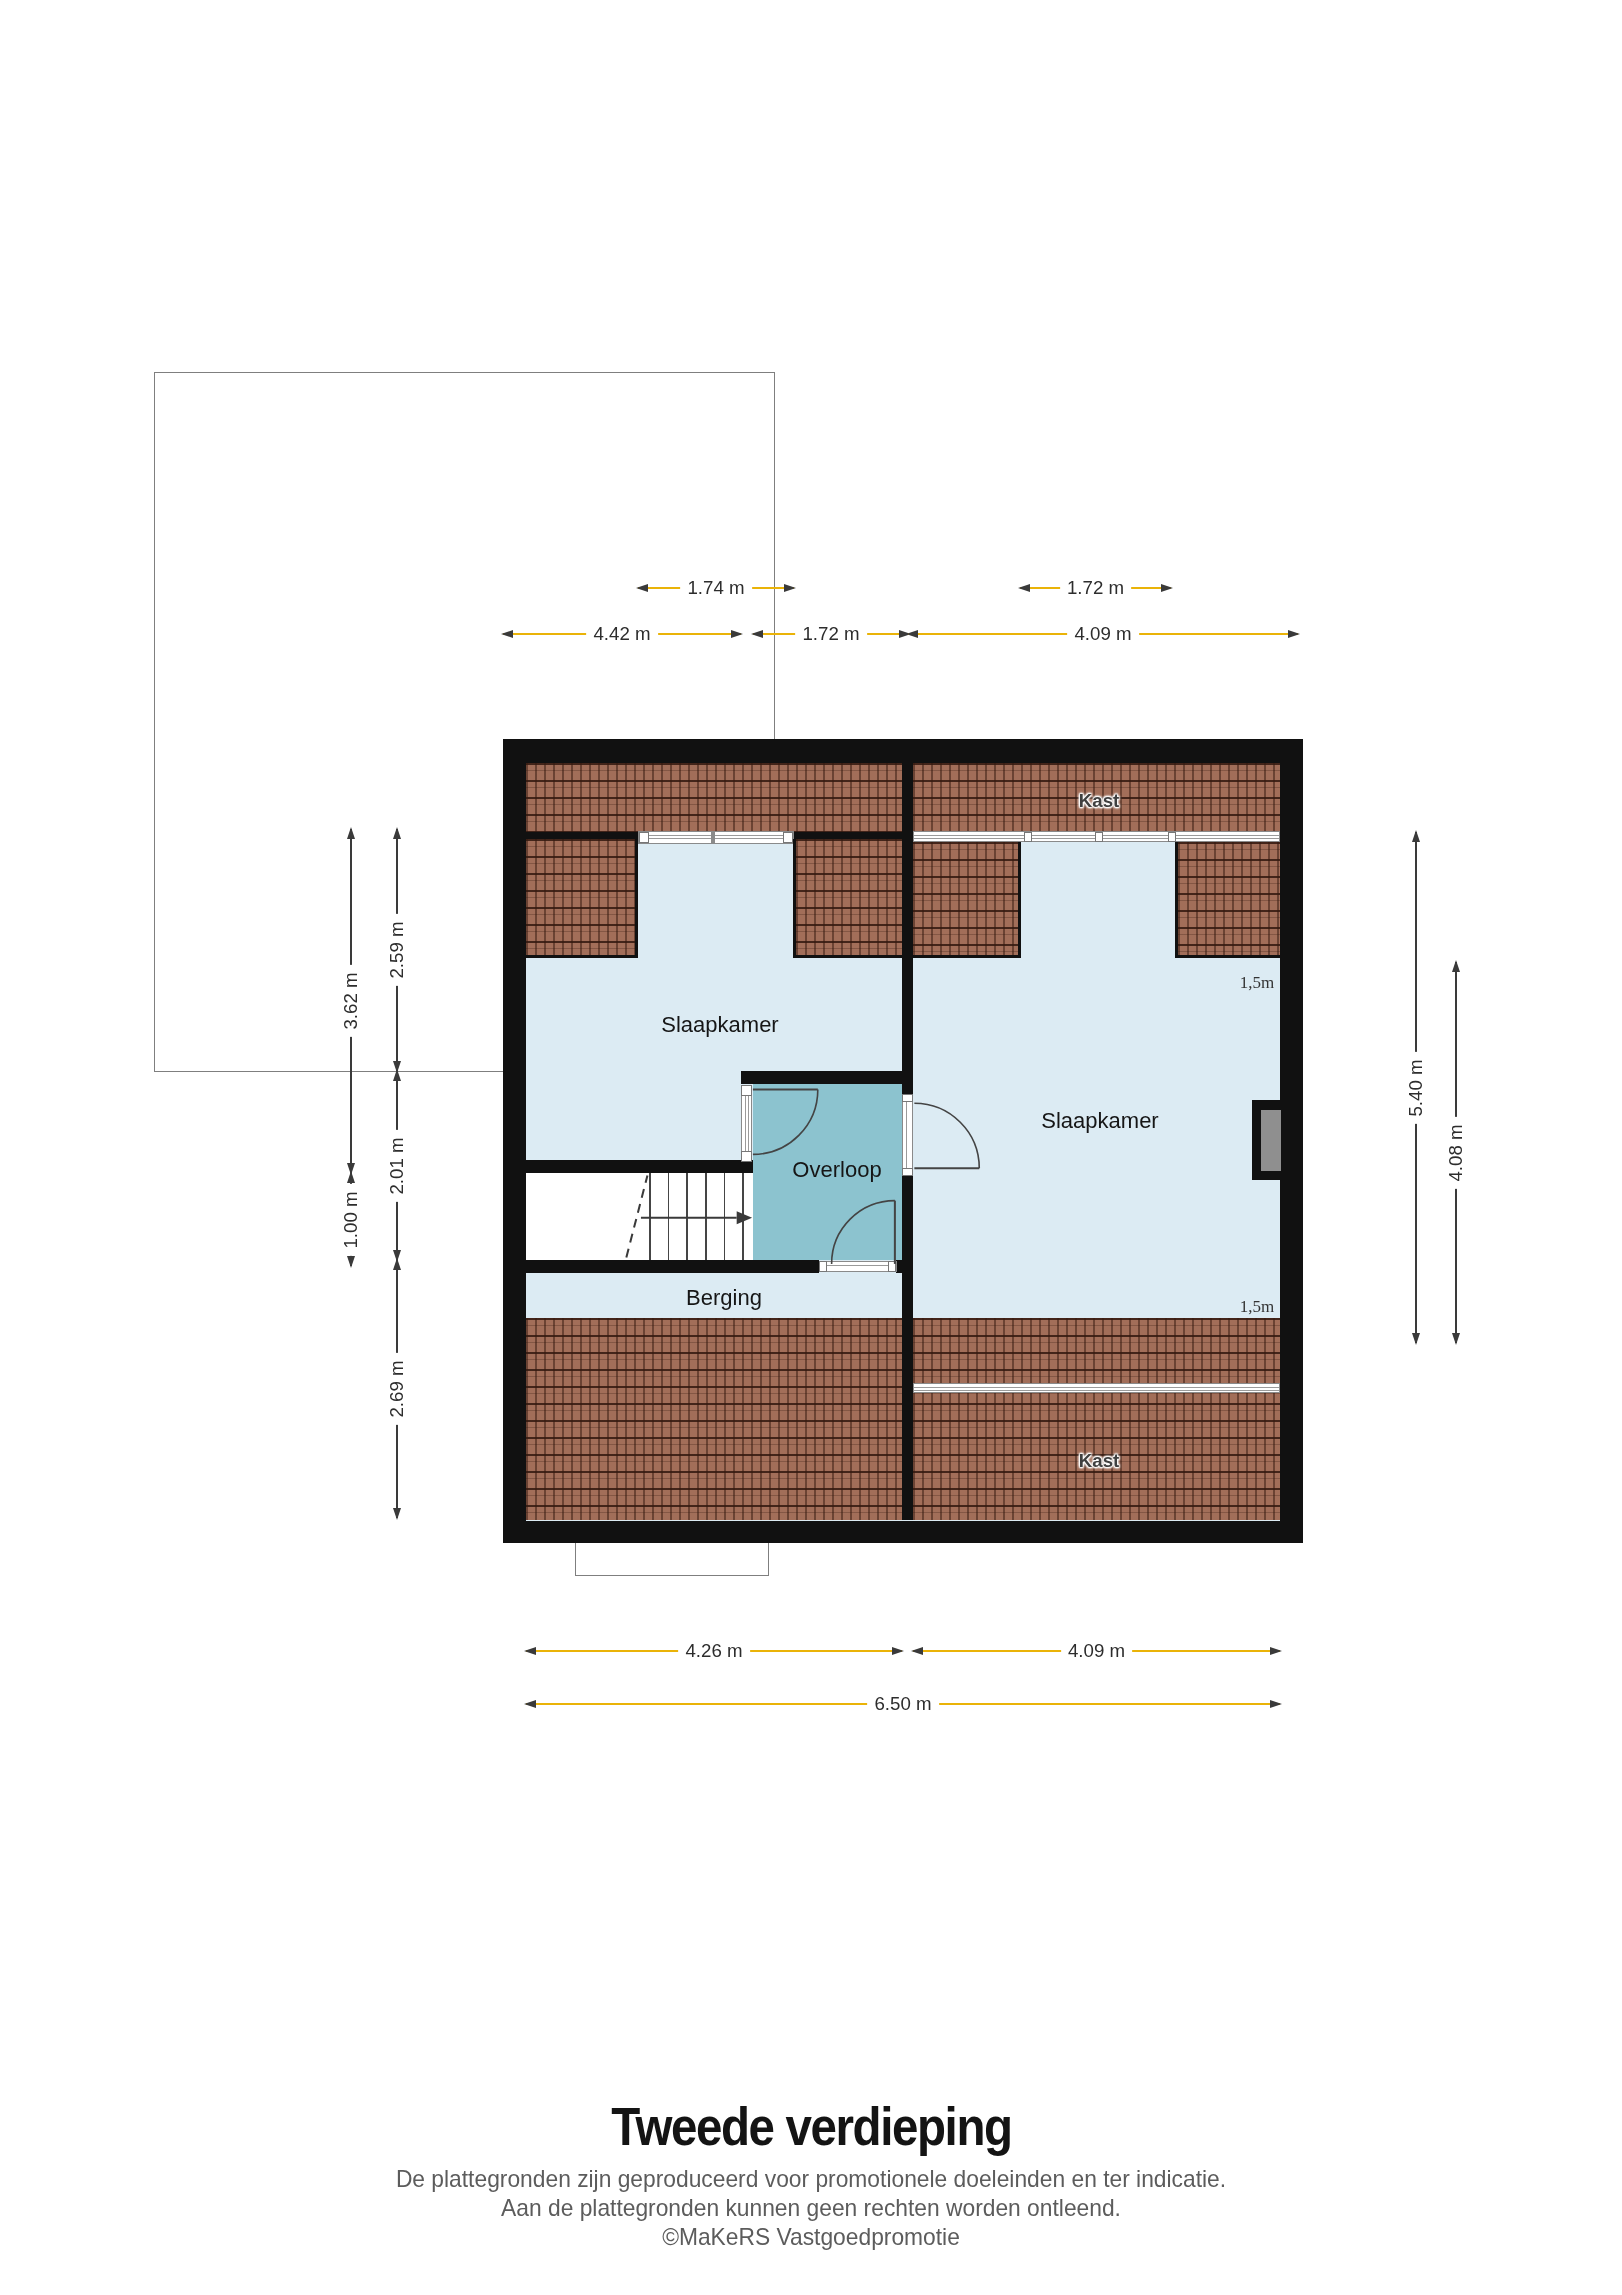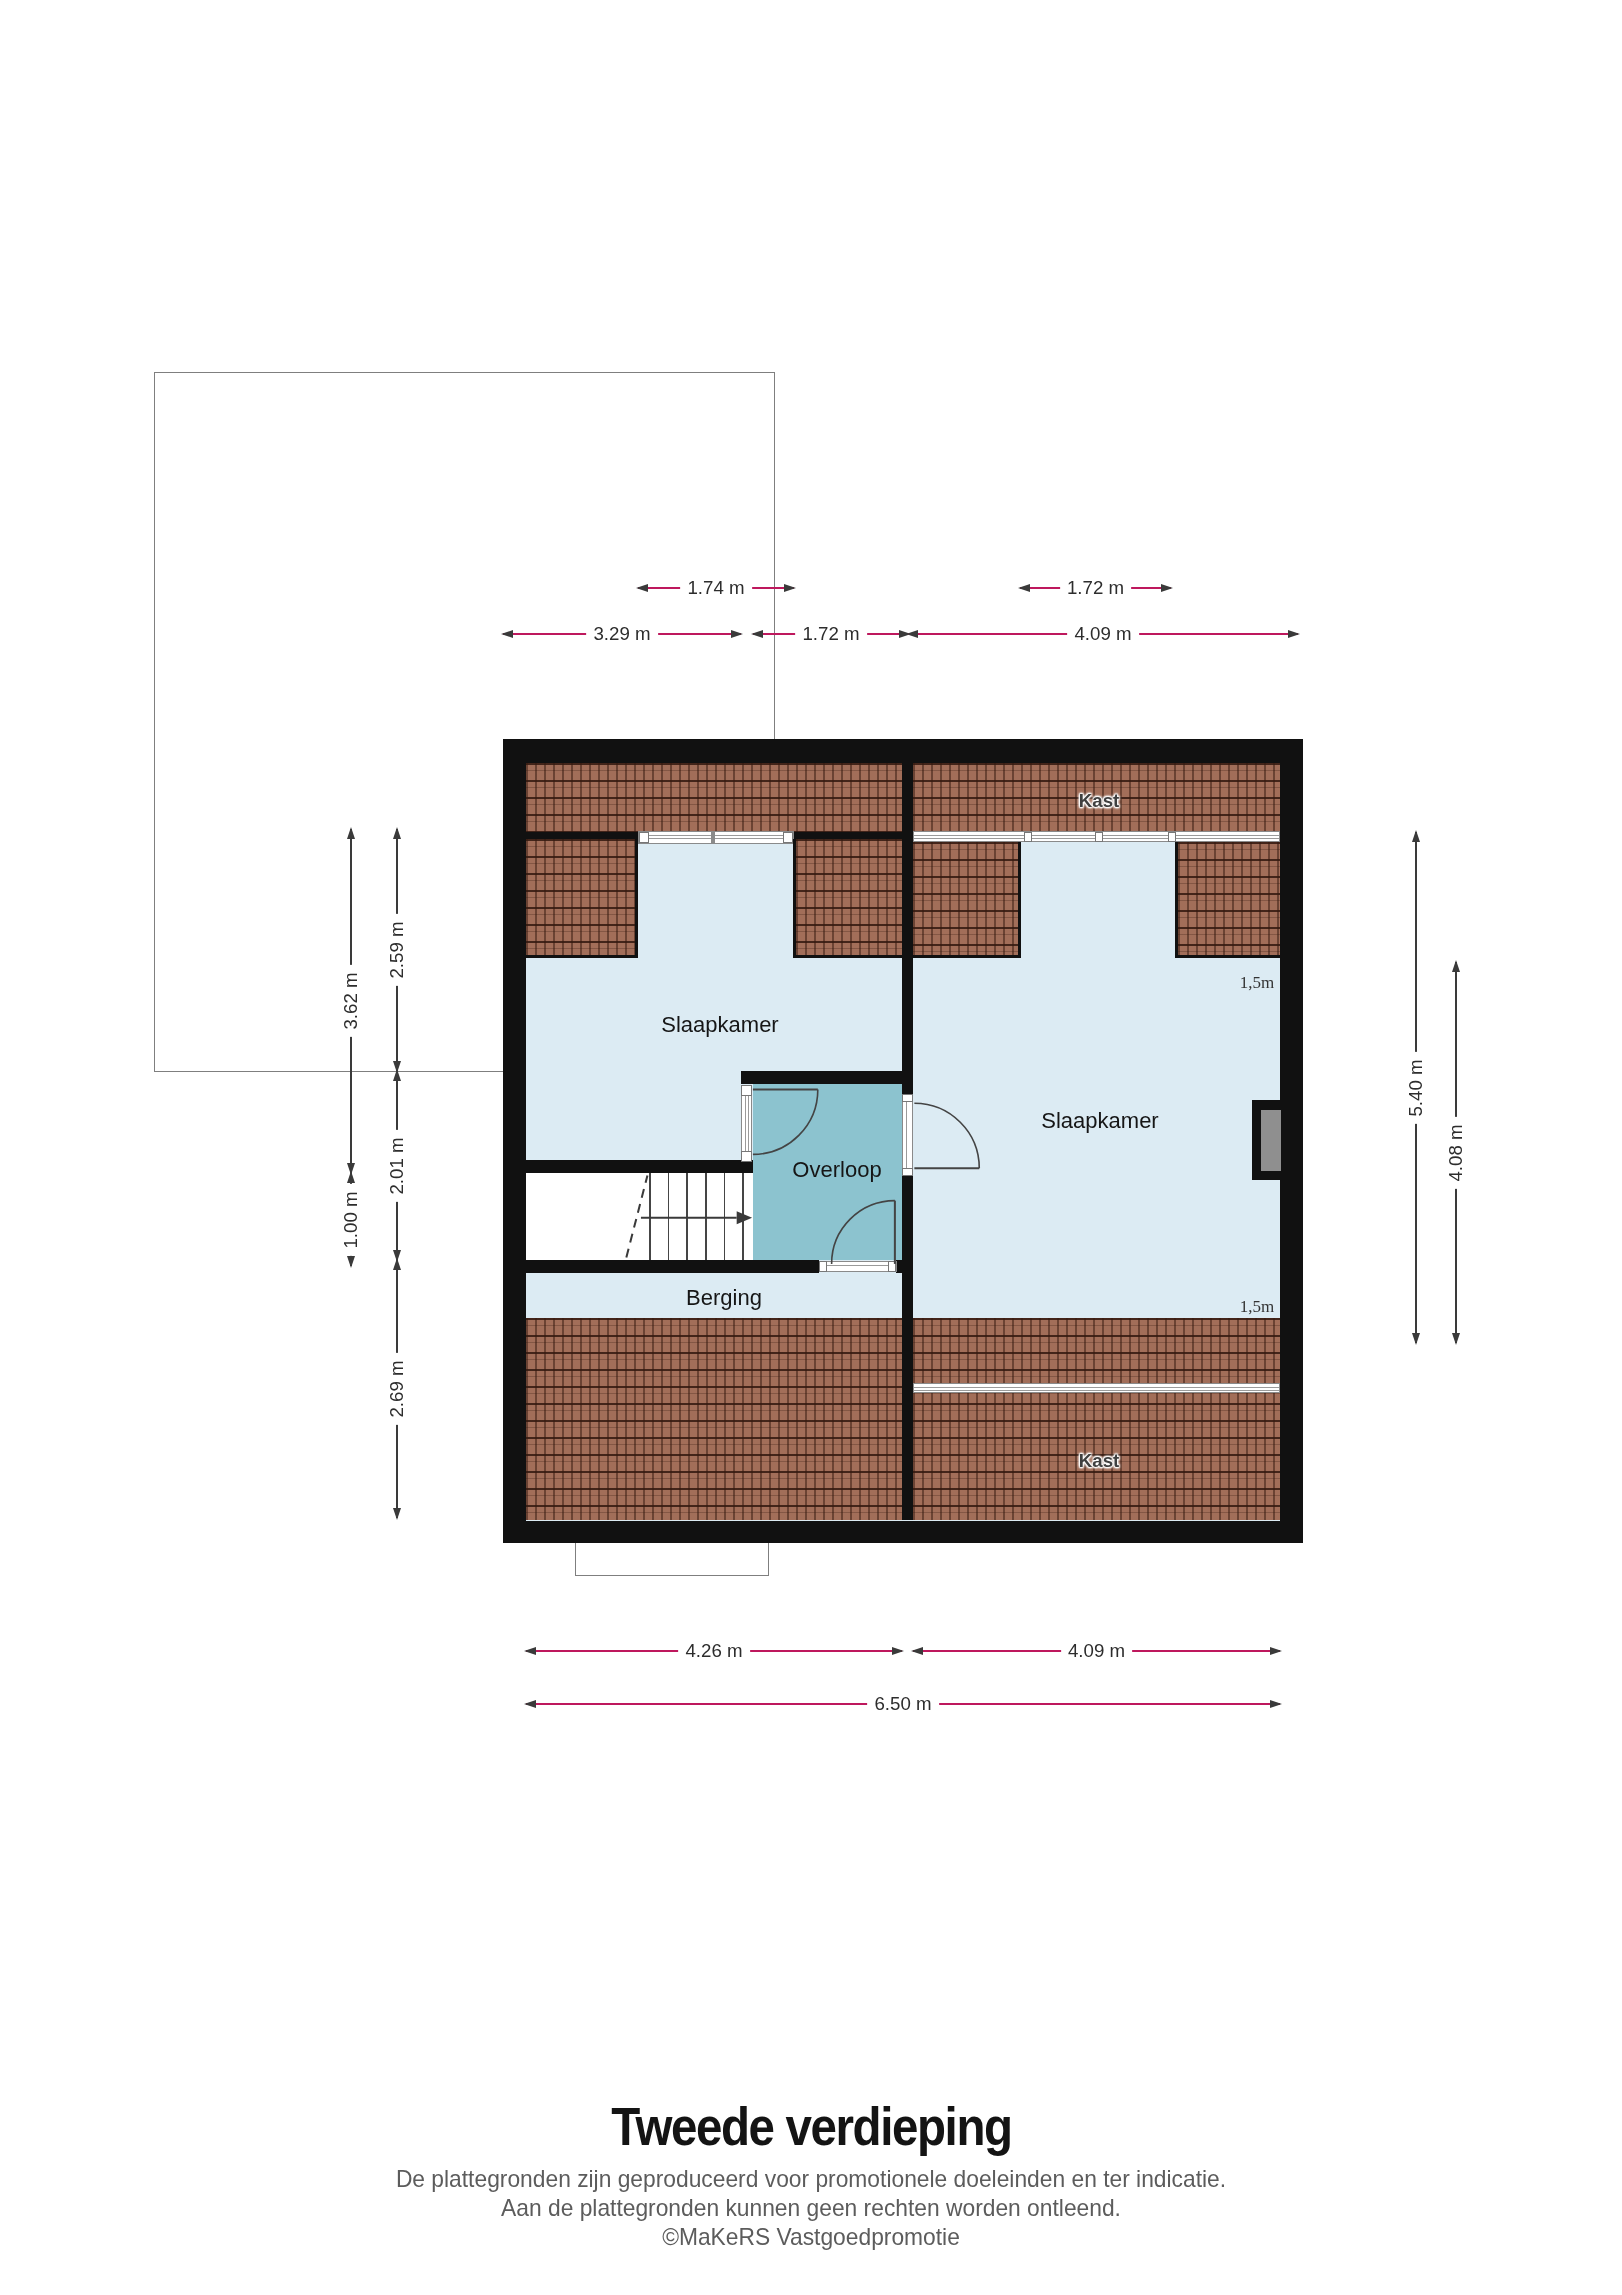--- a/index.html
+++ b/index.html
@@ -22,21 +22,21 @@
   .wframe{position:absolute;background-color:#fff;border:0.8px solid #8a8a8a;box-sizing:border-box;}
   .wframe.h{background-image:linear-gradient(180deg, transparent 0 3.2px, #9a9a9a 3.2px 4px, transparent 4px 6.5px, #9a9a9a 6.5px 7.3px, transparent 7.3px);}
   .wframe.v{background-image:linear-gradient(90deg, transparent 0 3.2px, #9a9a9a 3.2px 4px, transparent 4px 6.5px, #9a9a9a 6.5px 7.3px, transparent 7.3px);}
   .post{position:absolute;background:#fff;border:0.8px solid #777;box-sizing:border-box;}
   .plab{position:absolute;transform:translate(-50%,-50%);white-space:nowrap;
         font-size:22px;color:#161616;}
   .plab.small{font-size:17px;color:#333;font-family:Liberation Serif, serif;}
   .plab.kast{font-size:18.7px;font-weight:bold;color:#3f3f3f;
         text-shadow:0 0 3.2px #fff,0 0 3.2px #fff,0.8px 0.8px 1.6px #fff,-0.8px -0.8px 1.6px #fff,0.8px -0.8px 1.6px #fff,-0.8px 0.8px 1.6px #fff;}
   
-  .dimh{position:absolute;height:1.6px;background:#be185d;z-index:3;}
+  .dimh{position:absolute;height:1.6px;background:#eab308;z-index:3;}
   .dimv{position:absolute;width:1.6px;background:#3a3a3a;z-index:3;}
   .ah{position:absolute;width:0;height:0;border:4px solid transparent;}
   .dimh .ah.w{left:-1.6px;top:50%;transform:translateY(-50%);border-left:0;border-right:12px solid #3a3a3a;}
   .dimh .ah.e{right:-1.6px;top:50%;transform:translateY(-50%);border-right:0;border-left:12px solid #3a3a3a;}
   .dimv .ah.n{top:-1.6px;left:50%;transform:translateX(-50%);border-top:0;border-bottom:12px solid #3a3a3a;}
   .dimv .ah.s{bottom:-1.6px;left:50%;transform:translateX(-50%);border-bottom:0;border-top:12px solid #3a3a3a;}
   .dlab{position:absolute;background:#fff;padding:0 7.3px;font-size:18.7px;color:#2d2d2d;white-space:nowrap;}
   .dimh .dlab{left:50%;top:0.8px;transform:translate(-50%,-50%);}
   .dimv .dlab{left:0.8px;top:50%;transform:translate(-50%,-50%) rotate(-90deg);}
   
@@ -144,21 +144,21 @@
   </div>
   <div class="dimh" style="left:1020px;top:587px;width:151px;">
     <i class="ah w"></i>
       <i class="ah e"></i>
       <span class="dlab">1.72 m</span>
   </div>
 
   <div class="dimh" style="left:503px;top:633px;width:238px;">
     <i class="ah w"></i>
       <i class="ah e"></i>
-      <span class="dlab">3.29 m</span>
+      <span class="dlab">4.42 m</span>
   </div>
   <div class="dimh" style="left:753px;top:633px;width:156px;">
     <i class="ah w"></i>
       <i class="ah e"></i>
       <span class="dlab">1.72 m</span>
   </div>
   <div class="dimh" style="left:908px;top:633px;width:390px;">
     <i class="ah w"></i>
       <i class="ah e"></i>
       <span class="dlab">4.09 m</span>

